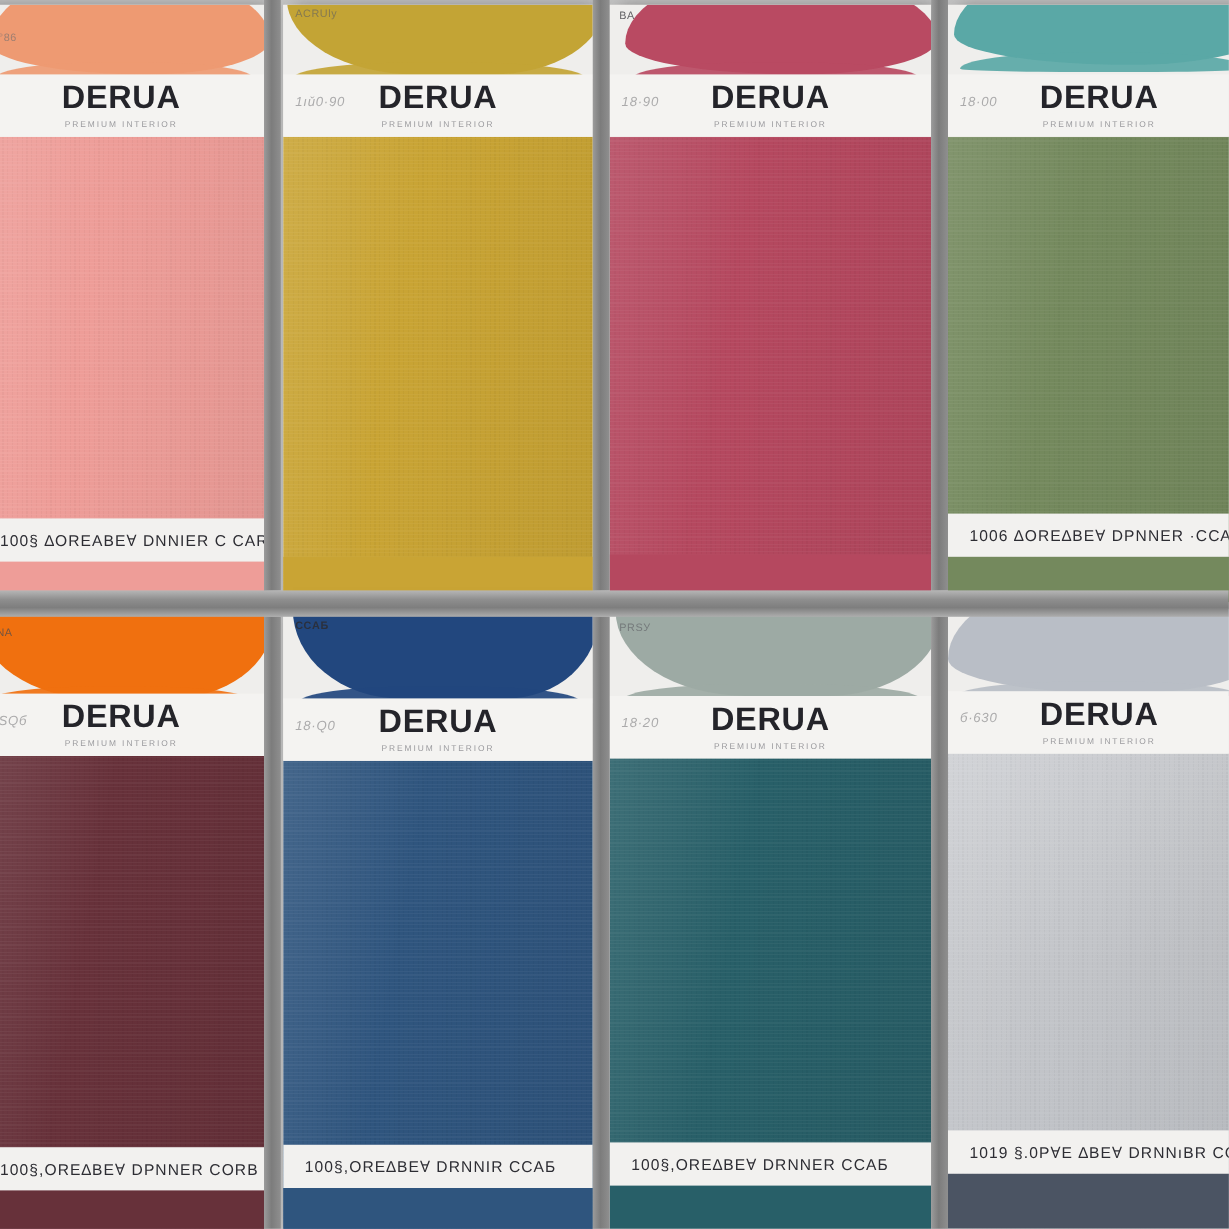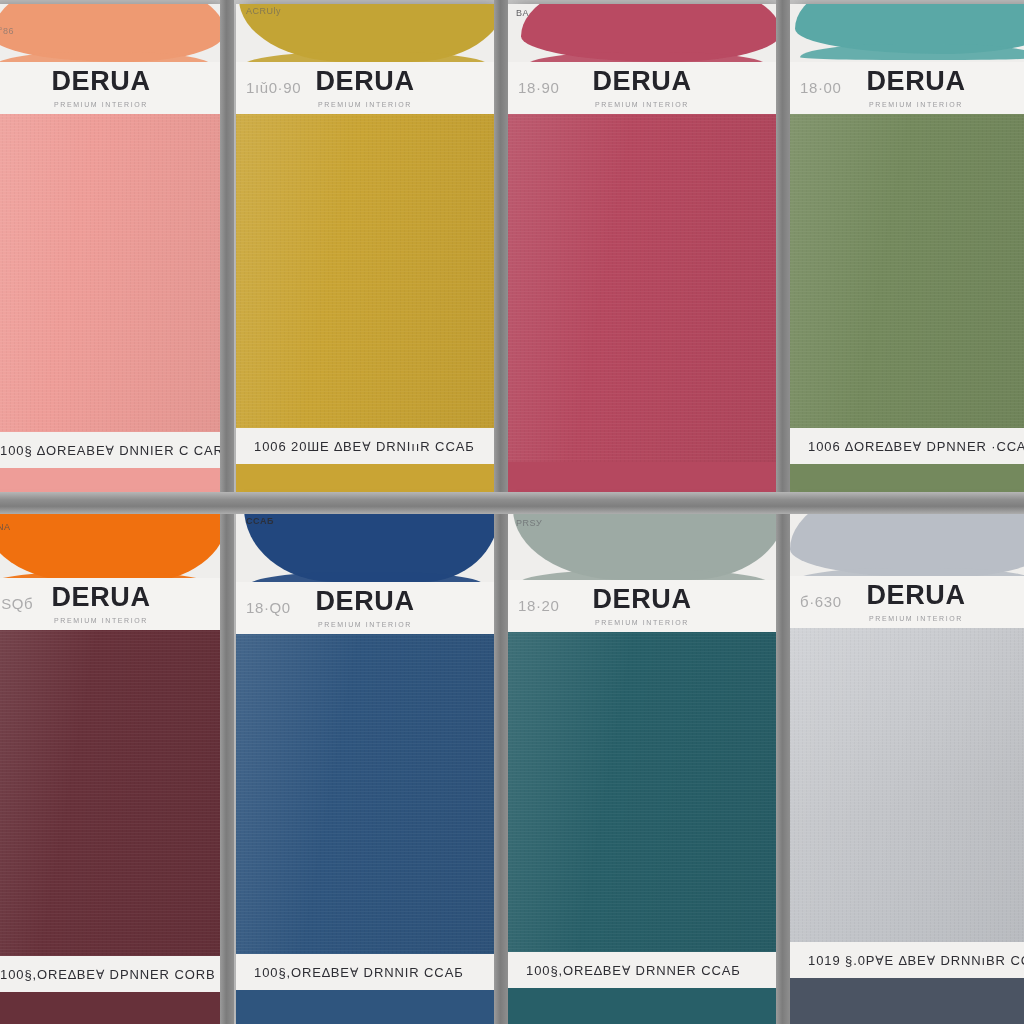--- a/index.html
+++ b/index.html
@@ -94,26 +94,27 @@
     left: 0; right: 0;
     top: 58px;
     height: 52px;
     background: #f4f3f1;
     z-index: 7;
   }
   .logo-code {
     position: absolute;
     left: 10px;
     top: 17px;
-    font-size: 15px;
+    font-size: 11px;
     letter-spacing: .6px;
     color: #77777a;
     opacity: .58;
     filter: blur(.5px);
     white-space: nowrap;
+    font-style: italic;
   }
   .brand {
     position: absolute;
     left: 0; right: 0;
     top: 6px;
     text-align: center;
   }
   .brand-name {
     display: inline-block;
     font-family: "Liberation Sans", sans-serif;
@@ -231,23 +232,20 @@
       <div class="logo-code">1ıǔ0·90</div>
       <div class="brand">
         <span class="brand-name">DERUA</span>
         <div class="brand-sub">PREMIUM INTERIOR</div>
       </div>
     </div>
     <div class="swatch-field" style="background:#C9A434;">
       <div class="grain"></div>
         <div class="sheen"></div>
     </div>
-    <div class="label-band" style="top:424px;">
-      <div class="label-text">1006 20ШE ∆BEⱯ DRNIııR CCАБ</div>
-    </div>
     <div class="foot-strip" style="height:36px; background:#C9A434;"></div>
   </div>
 
   <div class="card top-row" style="left:508px; width:268px; height:492px;">
     <div class="stroke-zone">
       <div class="stroke" style="background:#B94A62; left:5%; right:-2%;"></div>
     </div>
     <div class="top-code" style="top:4px; left:8px; color:#3d3d42; opacity:.8;">BA</div>
     <div class="logo-band">
       <div class="logo-code">18·90</div>

